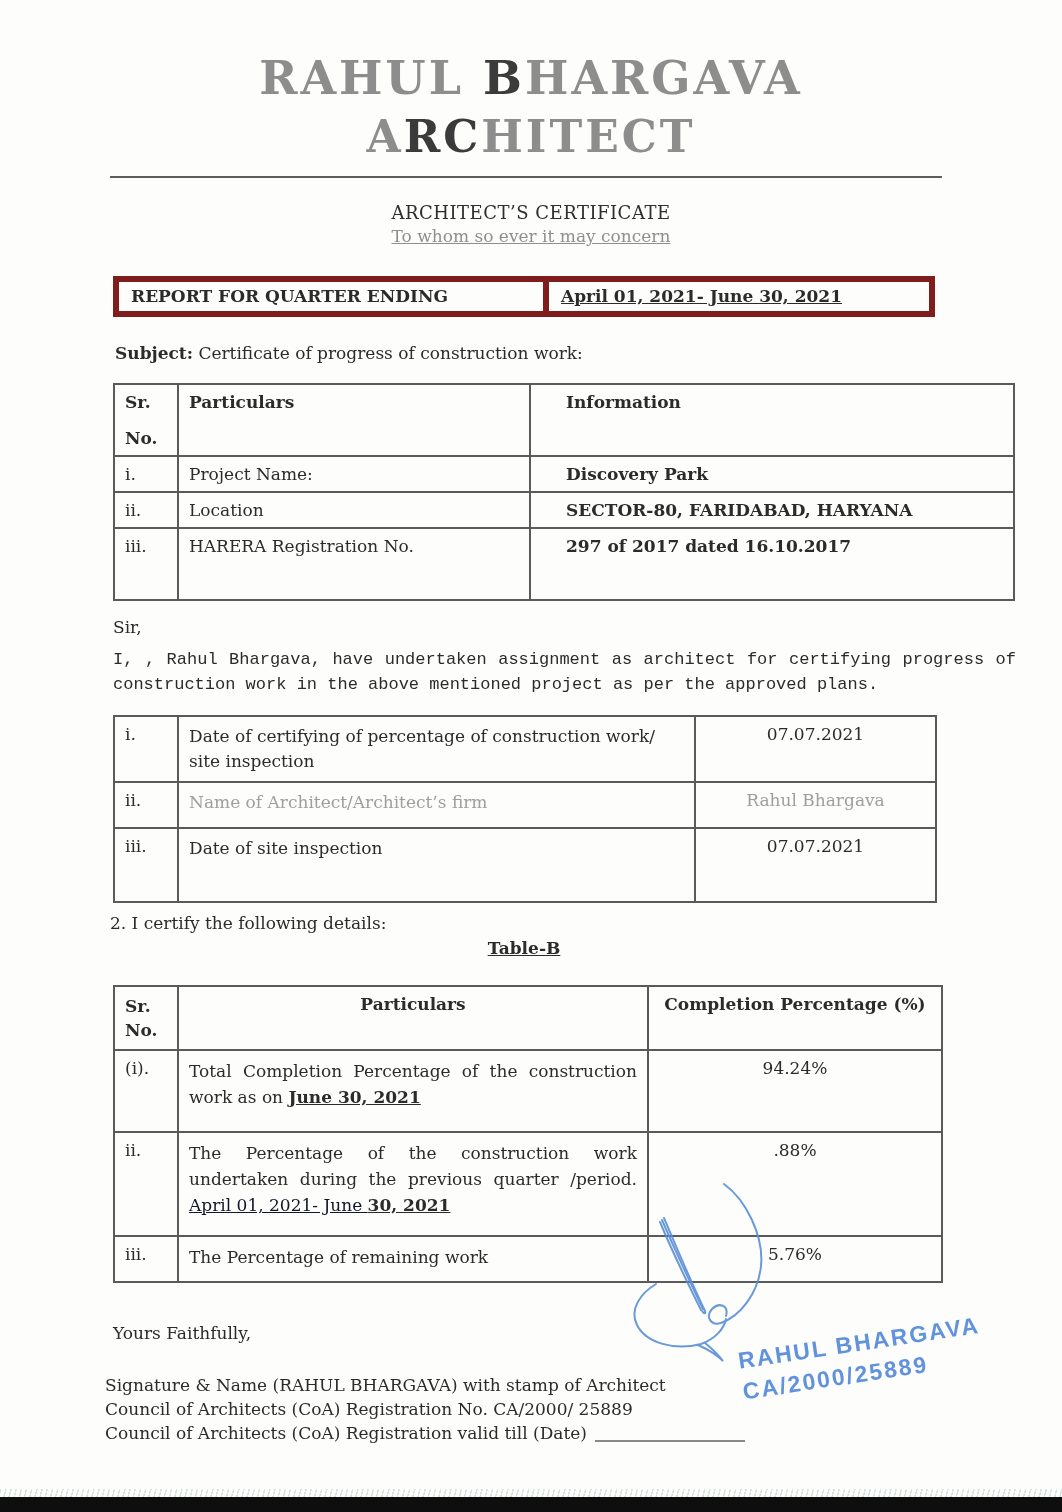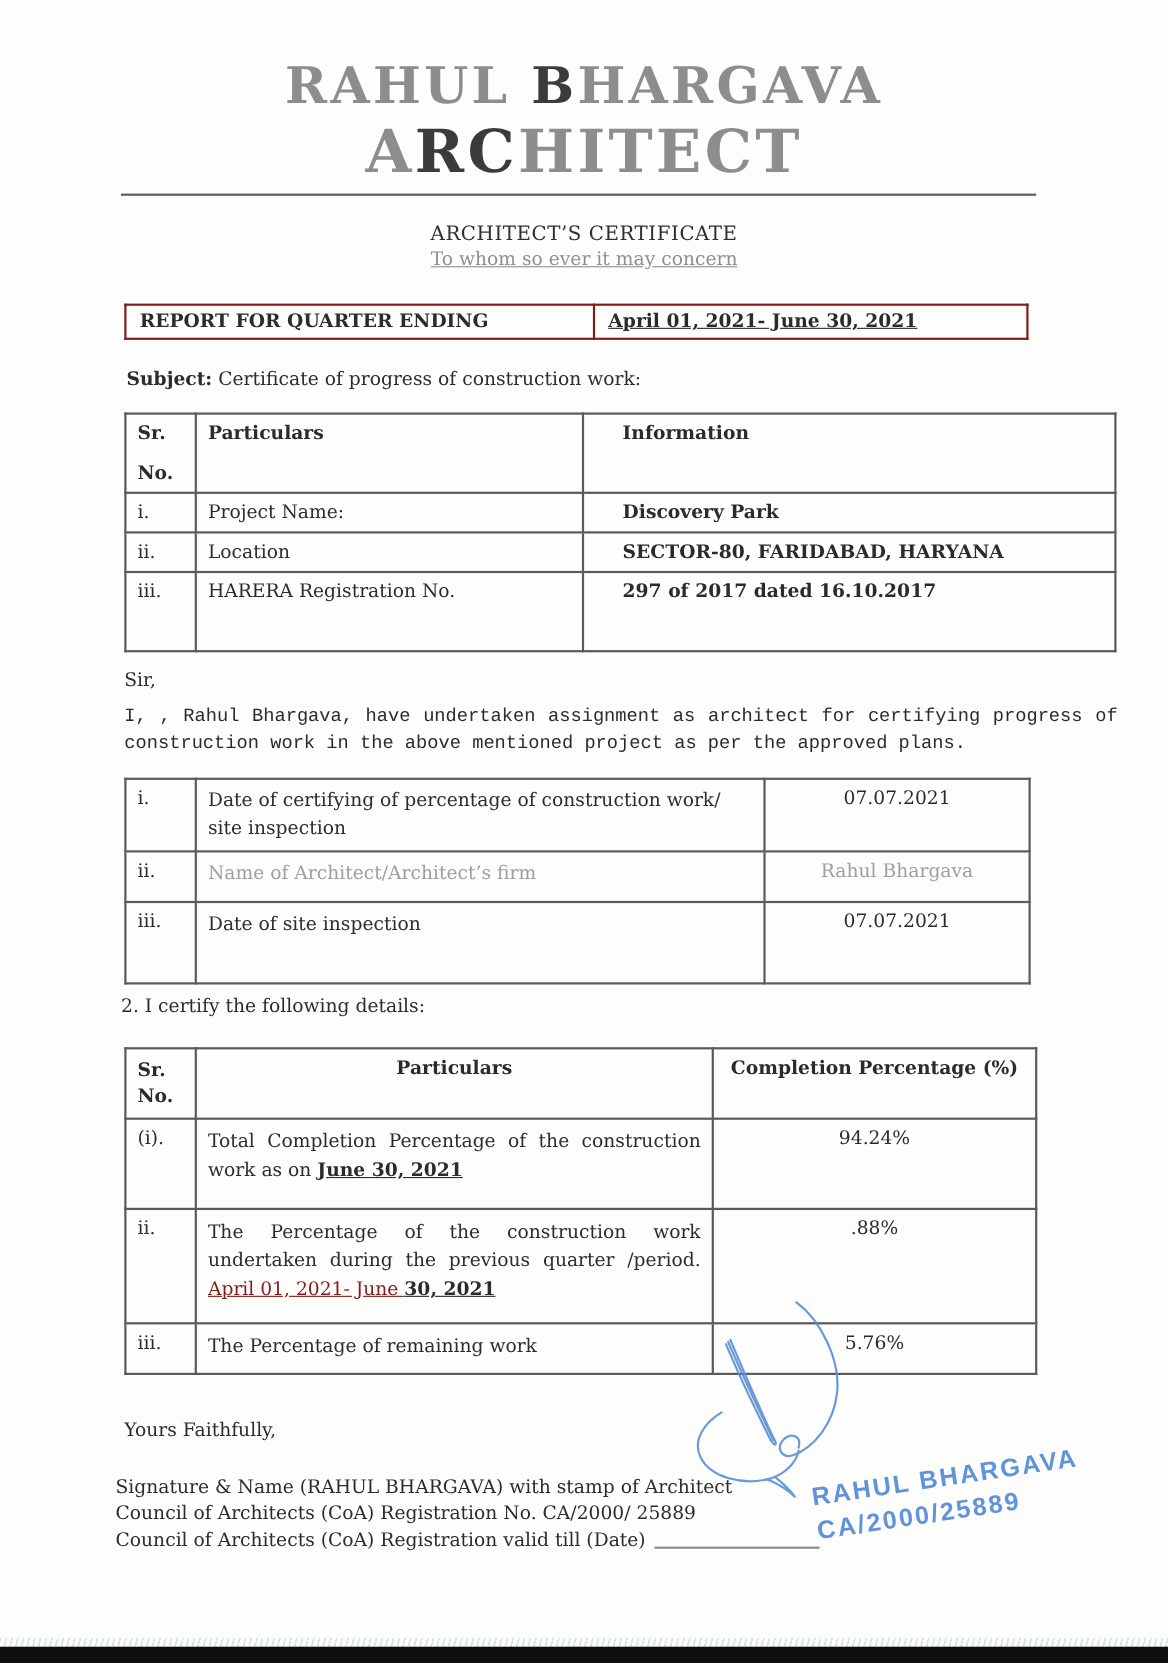--- a/index.html
+++ b/index.html
@@ -9,33 +9,33 @@
     margin:0 auto;
     background:#fdfdfb;
     font-family:"DejaVu Serif","Liberation Serif",serif;
     color:#2b2b2b;
     overflow:hidden;
   }
 
   
   .title-line { text-align:center; font-weight:bold; color:#8d8d8d; letter-spacing:3px; }
   .title-line1 { margin-top:52px; font-size:46px; line-height:52px; }
-  .title-line2 { margin-top:8px;  font-size:54px; line-height:50px; }
+  .title-line2 { margin-top:8px;  font-size:44px; line-height:50px; }
   .title-dark { color:#3b3b3b; }
   .head-rule { margin:14px 0 0 110px; width:832px; border:0; border-top:2px solid #5d5d5d; }
 
   .cert-heading { margin-top:24px; text-align:center; font-weight:normal; font-size:18px; letter-spacing:.5px; color:#2e2e2e; }
   .concern-line { margin-top:3px; text-align:center; font-size:17px; color:#8f8f8f; text-decoration:underline; }
 
   
   .report-box {
     margin:30px 0 0 113px; width:822px;
     border-collapse:collapse;
   }
-  .report-box td { border:2px solid #7f1d1d; padding:4px 12px 5px; font-size:17px; font-weight:bold; }
+  .report-box td { border:6px solid #7f1d1d; padding:4px 12px 5px; font-size:17px; font-weight:bold; }
   .report-box .report-label { width:400px; }
   .report-box .report-value span { text-decoration:underline; }
 
   .subject-line { margin:26px 0 0 115px; font-size:17px; }
   .subject-line b { font-weight:bold; }
 
   
   table.doc { border-collapse:collapse; font-size:17px; }
   table.doc td { border:2px solid #5a5a5a; vertical-align:top; padding:7px 10px; }
   td.sr-cell { width:42px; padding-left:8px; }
@@ -71,21 +71,21 @@
   .table-b .hdr { font-weight:bold; }
   .table-b .hdr-sr { line-height:24px; }
   .table-b .hdr-part { text-align:center; }
   .table-b .hdr-comp { text-align:center; width:272px; }
   .table-b td.col-text { line-height:26px; text-align:justify; }
   .table-b td.col-value { text-align:center;margin-top:42px; }
   .table-b tr.row-1 td { height:66px; }
   .table-b tr.row-2 td { height:88px; }
   .table-b tr.row-3 td { height:30px; }
   .date-bold  { font-weight:bold; text-decoration:underline; }
-  .date-muted { color:#7f1d1d; text-decoration:underline; }
+  .date-muted { color:#0f172a; text-decoration:underline; }
 
   
   .valediction { margin:40px 0 0 113px; font-size:17px; }
   .closing-block { margin:30px 0 0 105px; font-size:17px; line-height:24px; }
   .blank-line { display:inline-block; width:150px; border-bottom:2px solid #8a8a8a; transform:translateY(3px); margin-left:8px; }
 
   
   .signature-svg { position:absolute; left:612px; top:1158px; pointer-events:none; }
   .stamp {
     position:absolute; left:736px; top:1346px;
@@ -172,20 +172,21 @@
     </tr>
     <tr class="row-iii">
       <td class="sr-cell">iii.</td>
       <td class="col-label">Date of site inspection</td>
       <td class="col-value">07.07.2021</td>
     </tr>
   </tbody>
     </table>
 
   <p class="certify-line">2. I certify the following details:</p>
+  <div class="tableb-title">Table-B</div>
 
   <table class="doc table-b">
     <tbody>
         <tr class="hdr">
       <td class="sr-cell hdr-sr">
             <div>Sr.</div>
             <div>No.</div>
           </td>
       <td class="hdr-part">Particulars</td>
       <td class="hdr-comp">Completion Percentage (%)</td>

